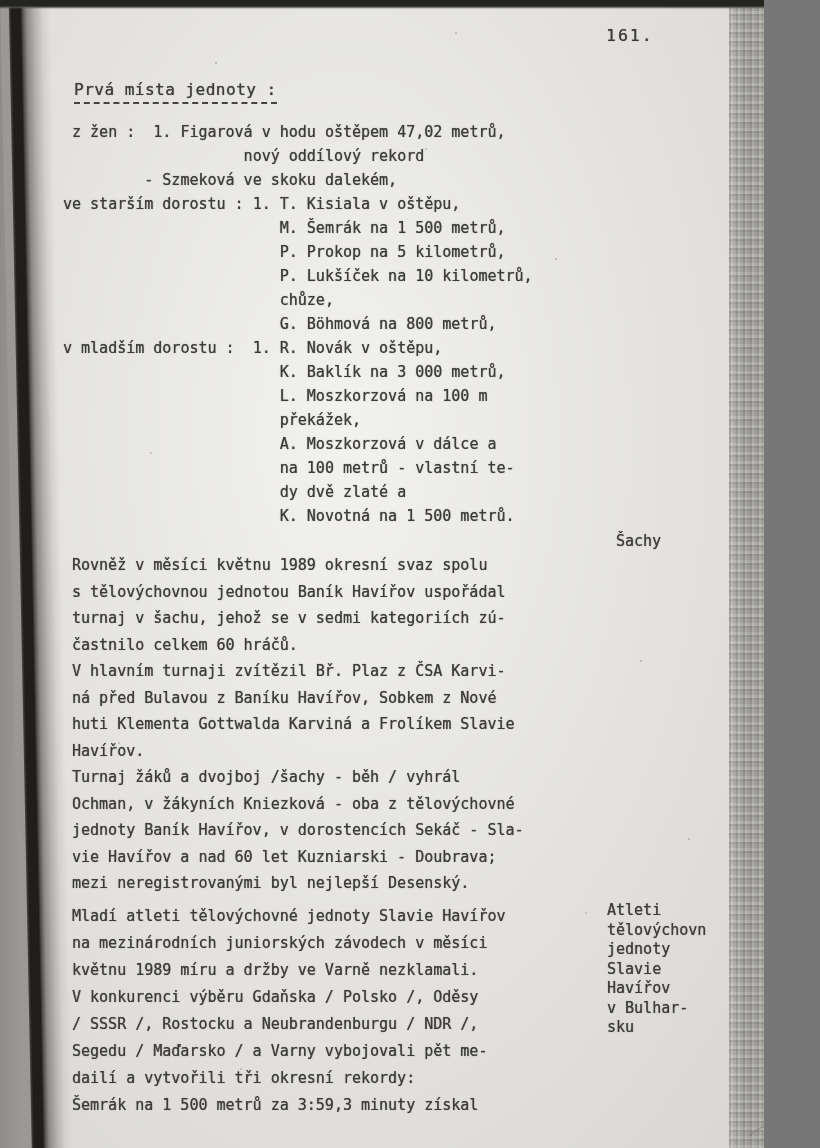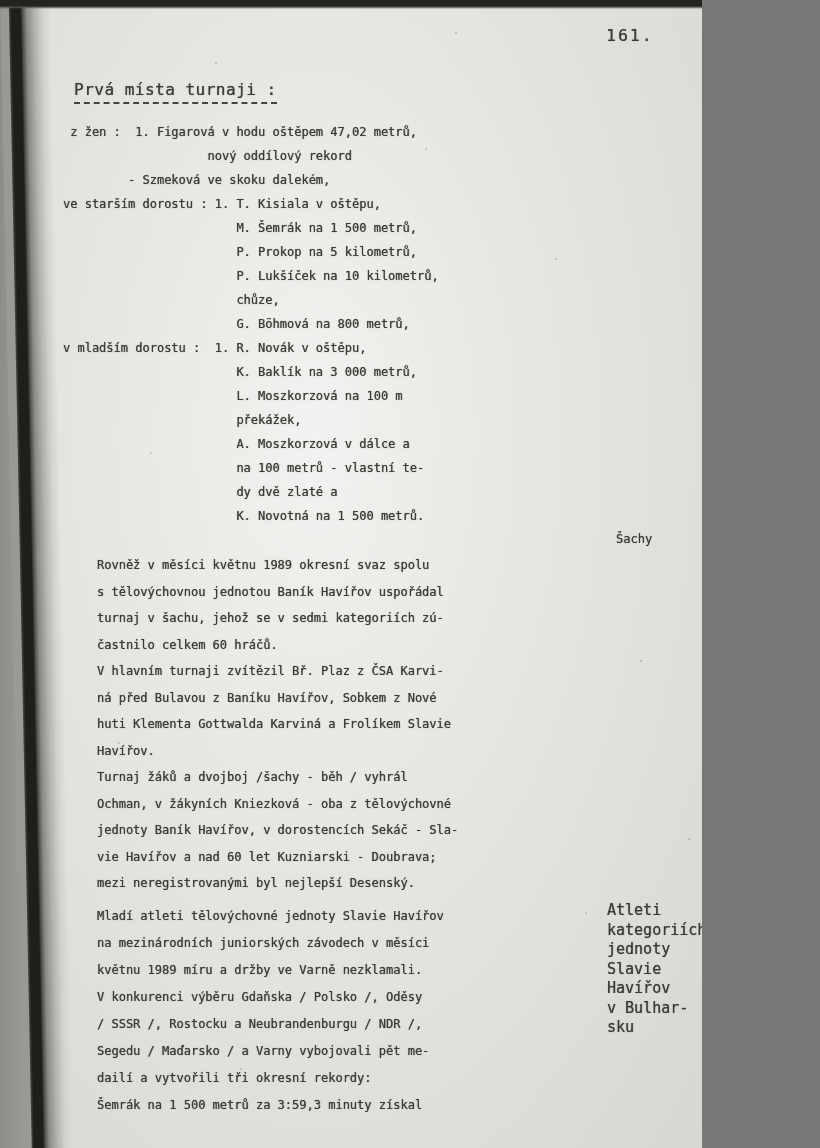--- a/index.html
+++ b/index.html
@@ -1,35 +1,35 @@
 <!DOCTYPE html>
 <html><head>
 <meta charset="utf-8">
 <style>
   html,body{margin:0;padding:0;background:#777;}
   .scan{
-    position:relative;width:702px;height:1148px;overflow:hidden;
+    position:relative;width:764px;height:1148px;overflow:hidden;
     background:
       radial-gradient(ellipse at 45% 38%, rgba(255,255,255,0.55) 0%, rgba(255,255,255,0) 55%, rgba(0,0,0,0.05) 100%),
       #e3e2de;
     font-family:"DejaVu Sans Mono","Liberation Mono",monospace;
     color:#3d3c39;
   }
   .txt{
     position:absolute;margin:0;white-space:pre;
-    font-size:12px;color:#3d3c39;
+    font-size:15px;color:#3d3c39;
     text-shadow:0 0 1px rgba(55,54,50,0.65), 0.4px 0.4px 0 rgba(55,54,50,0.25);
   }
   .page-number{left:606px;top:26px;font-size:16.5px;letter-spacing:2px;}
   .heading{
     left:74px;top:80px;font-size:16px;letter-spacing:0.5px;
     border-bottom:2px dashed #45443f;padding-bottom:3px;
   }
   .results{left:63px;top:120px;line-height:24px;}
-  .para{line-height:26.5px;margin-left:25px;}
+  .para{line-height:26.5px;}
   .chess-para{left:72px;top:552px;}
   .ath-para{left:72px;top:903px;line-height:27px;}
   .chess-note{left:616px;top:532px;}
   .ath-note{left:607px;top:901px;line-height:19.5px;font-size:15px;}
 
   
   .edge-top{
     position:absolute;left:0;top:0;width:820px;height:9px;
     background:linear-gradient(180deg,#232320 0 6px,#55544f 7px,rgba(85,84,79,0) 9px);
   }
@@ -73,21 +73,21 @@
 
   <div class="edge-left-base"></div>
   <div class="edge-left-spine"></div>
   <div class="edge-right-mottle"></div>
   <div class="edge-right-streaks"></div>
   <div class="edge-top"></div>
   <div class="specks"></div>
 
   <div class="txt page-number">161.</div>
 
-  <div class="txt heading">Prvá místa turnaji :</div>
+  <div class="txt heading">Prvá místa jednoty :</div>
 
   <pre class="txt results"> z žen :  1. Figarová v hodu oštěpem 47,02 metrů,
                     nový oddílový rekord
          - Szmeková ve skoku dalekém,
 ve starším dorostu : 1. T. Kisiala v oštěpu,
                         M. Šemrák na 1 500 metrů,
                         P. Prokop na 5 kilometrů,
                         P. Lukšíček na 10 kilometrů,
                         chůze,
                         G. Böhmová na 800 metrů,
@@ -117,21 +117,21 @@
 
   <pre class="txt para ath-para">Mladí atleti tělovýchovné jednoty Slavie Havířov
 na mezinárodních juniorských závodech v měsíci
 květnu 1989 míru a držby ve Varně nezklamali.
 V konkurenci výběru Gdaňska / Polsko /, Oděsy
 / SSSR /, Rostocku a Neubrandenburgu / NDR /,
 Segedu / Maďarsko / a Varny vybojovali pět me-
 dailí a vytvořili tři okresní rekordy:
 Šemrák na 1 500 metrů za 3:59,3 minuty získal</pre>
   <pre class="txt ath-note">Atleti
-kategoriích
+tělovýchovn
 jednoty
 Slavie
 Havířov
 v Bulhar-
 sku</pre>
 
   <svg class="scribble" width="72" height="52" viewBox="0 0 72 52">
     <path d="M6 44 Q 18 30 30 38 T 52 28 T 68 34" fill="none" stroke="#6b6a64" stroke-width="1.2"></path>
     <path d="M14 50 Q 26 40 40 46 T 64 40" fill="none" stroke="#787772" stroke-width="1"></path>
   </svg>

